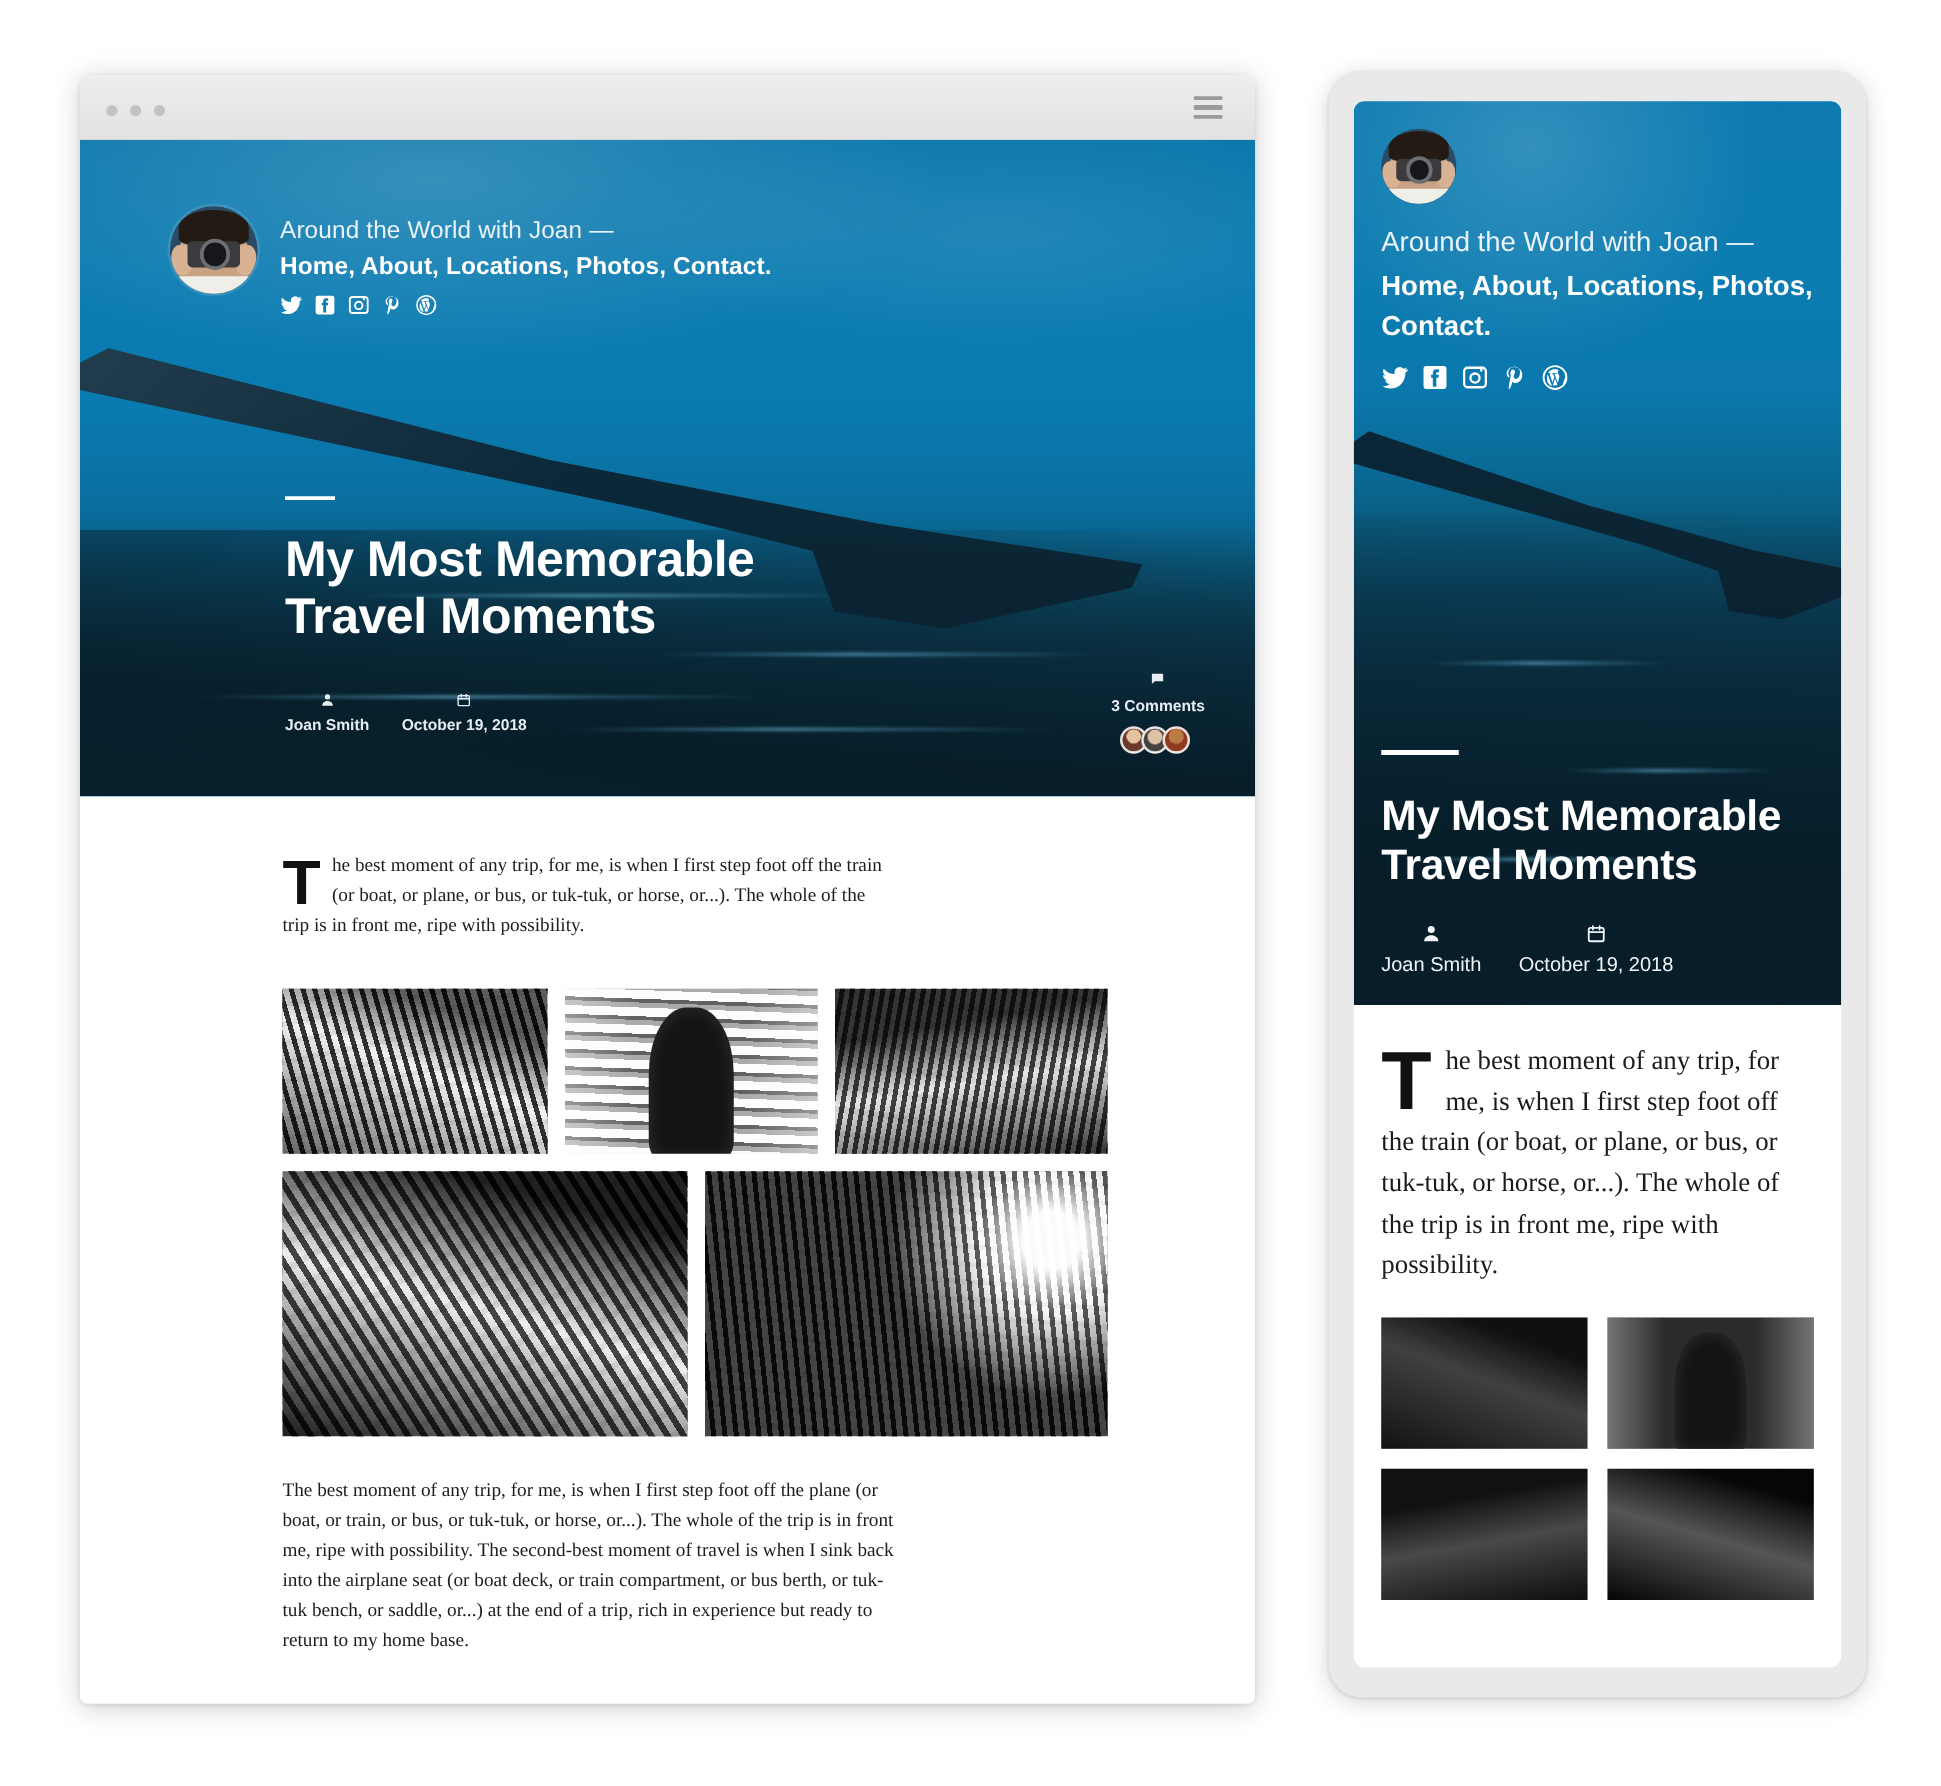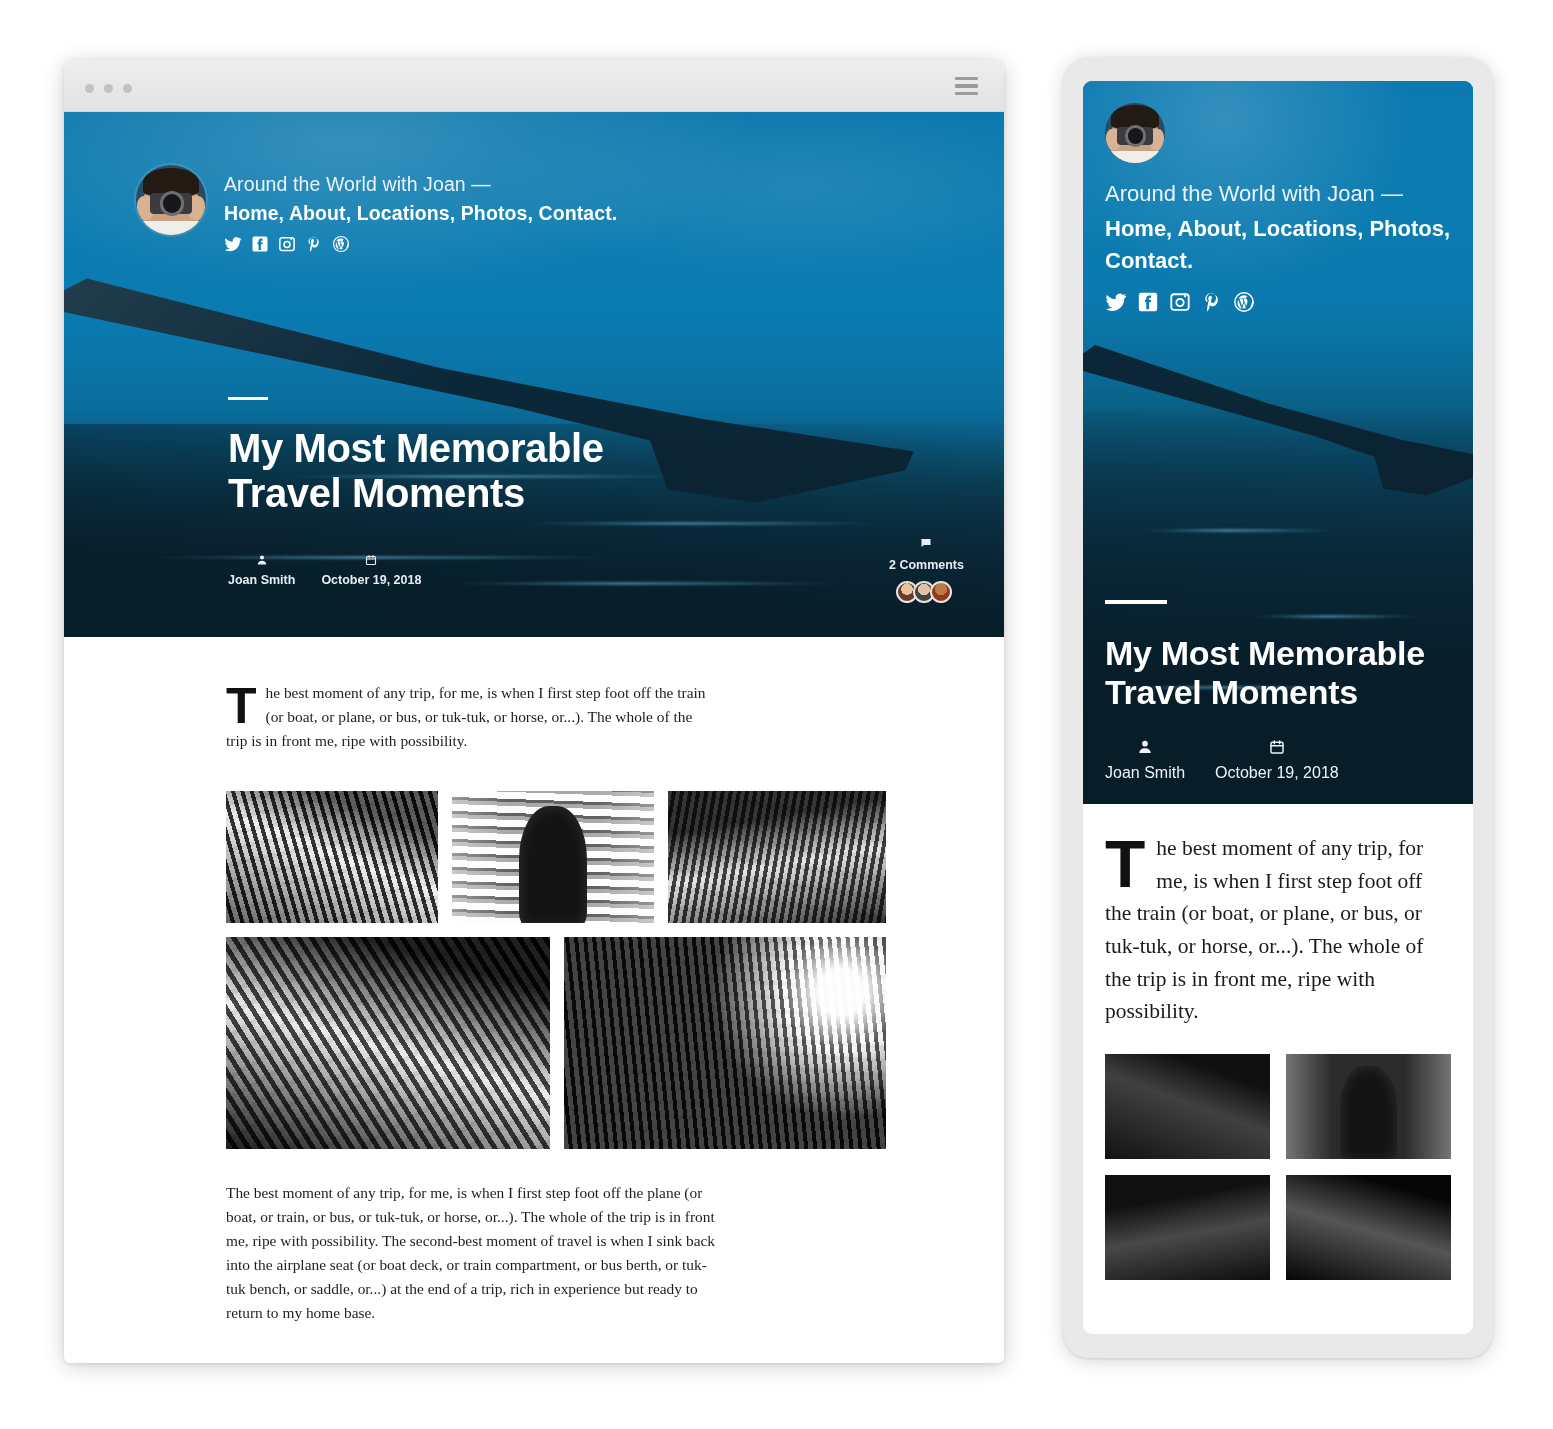--- a/index.html
+++ b/index.html
@@ -353,21 +353,21 @@
             <svg width="12" height="12" viewBox="0 0 24 24" fill="none" stroke="#e7eef3" stroke-width="2.2">
                 <rect x="3" y="5" width="18" height="16" rx="2"></rect>
                 <path d="M3 10h18M8 3v4M16 3v4" stroke-linecap="round"></path>
               </svg>
             <span>October 19, 2018</span>
           </div>
           <div class="meta-item meta-right">
             <svg width="12" height="12" viewBox="0 0 24 24" fill="#e7eef3">
                 <path d="M3 4h18v12H8l-5 4z"></path>
               </svg>
-            <span>2 Comments</span>
+            <span>3 Comments</span>
             <span class="commenters">
               <span class="c1"></span>
               <span class="c2"></span>
               <span class="c3"></span>
             </span>
           </div>
         </div>
       </div>
     </div>
 

